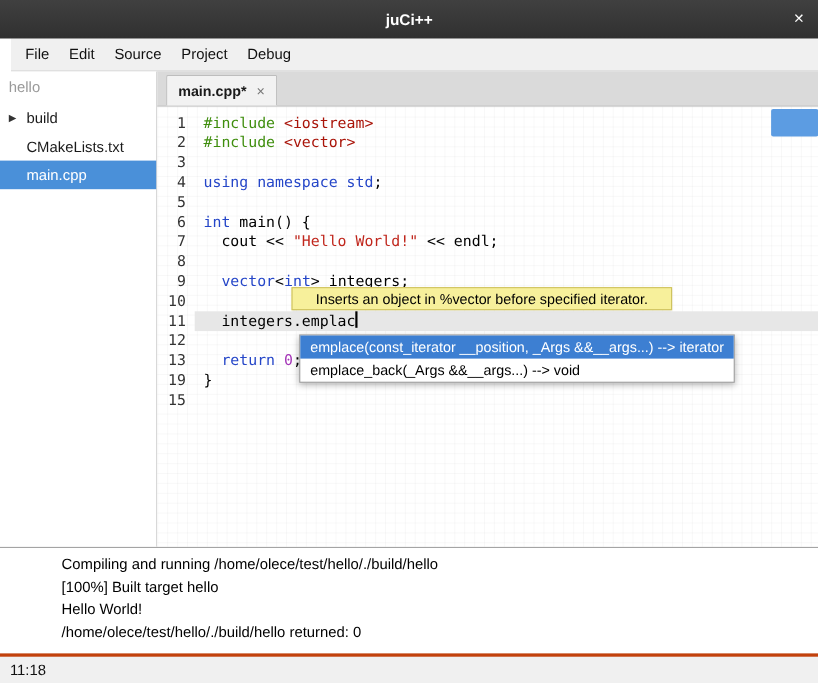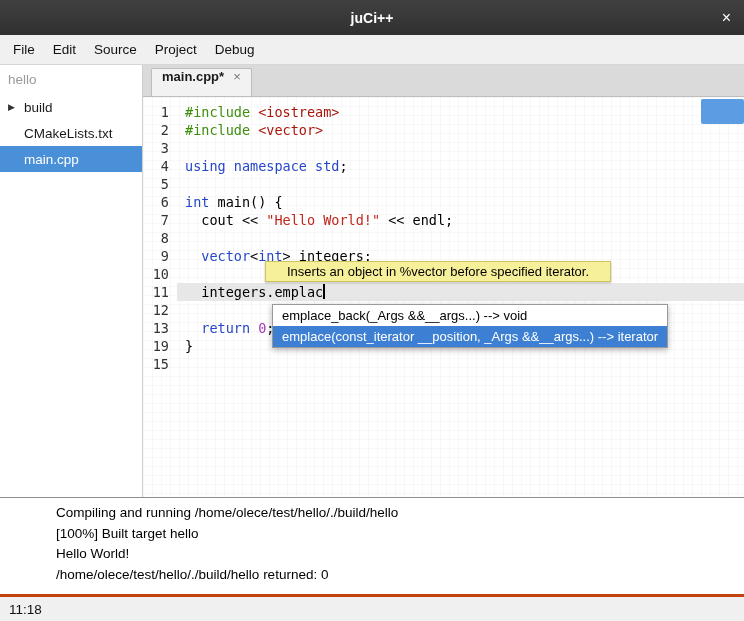--- a/index.html
+++ b/index.html
@@ -18,21 +18,21 @@
   }
   .win-close {
     position:absolute; right:13px; top:50%; transform:translateY(-50%);
     font-weight:normal; font-size:16px; color:#fff; cursor:default;
   }
 
   
   .menubar {
     height:30px; background:#f0f0f0; border-bottom:1px solid #d6d6d6;
     display:flex; align-items:center; padding-left:4px;
-    font-size:13.5px; color:#111;
+    font-size:13.5px; color:#111;margin-left:10px;
   }
   .menu-item { padding:0 9px; height:100%; display:flex; align-items:center; }
 
   
   .main { display:flex; height:432px; }
 
   
   .sidebar { width:143px; flex:none; background:#fff; border-right:1px solid #cfcfcf; font-size:13.5px; }
   .side-root { color:#9a9a9a; padding:7px 8px 7px; }
   .tree-item { height:26px; display:flex; align-items:center; padding-left:24px; position:relative; color:#1a1a1a; }
@@ -40,21 +40,21 @@
   .tree-item.selected { background:var(--selection,#4a90d9); color:#fff; }
 
   
   .right { flex:1; display:flex; flex-direction:column; min-width:0; }
   .tabbar {
     height:32px; background:#dadada; border-bottom:1px solid #bdbdbd;
     display:flex; align-items:flex-end; padding-left:8px;
   }
   .tab {
     height:28px; background:#f2f2f2; border:1px solid #bdbdbd; border-bottom:none;
-    border-radius:2px 2px 0 0; display:flex; gap:9px;
+    border-radius:2px 2px 0 0; display:flex; align-items:center; gap:9px;
     padding:0 10px; font-size:13px; font-weight:bold; color:#1a1a1a;margin-top:22px;
   }
   .tab-close { color:#777; font-weight:normal; font-size:13px; }
 
   .editor {
     flex:1; position:relative; background:#fff; overflow:hidden;
     background-image:
       linear-gradient(rgba(0,0,0,0.028) 1px, transparent 1px),
       linear-gradient(90deg, rgba(0,0,0,0.028) 1px, transparent 1px);
     background-size:9px 9px;
@@ -206,22 +206,22 @@
           </div>
           <div class="row">
             <span class="ln">15</span>
             <span class="code"></span>
           </div>
         </div>
 
       <div class="doc-tooltip">Inserts an object in %vector before specified iterator.</div>
 
       <div class="completion-popup">
+          <div class="cmp-row selected">emplace(const_iterator __position, _Args &amp;&amp;__args...) --&gt; iterator</div>
           <div class="cmp-row">emplace_back(_Args &amp;&amp;__args...) --&gt; void</div>
-          <div class="cmp-row selected">emplace(const_iterator __position, _Args &amp;&amp;__args...) --&gt; iterator</div>
         </div>
 
       <div class="scroll-thumb"></div>
     </div>
   </div>
 </div>
 
 <div class="terminal">
     <div class="t-line">Compiling and running /home/olece/test/hello/./build/hello</div>
     <div class="t-line">[100%] Built target hello</div>

